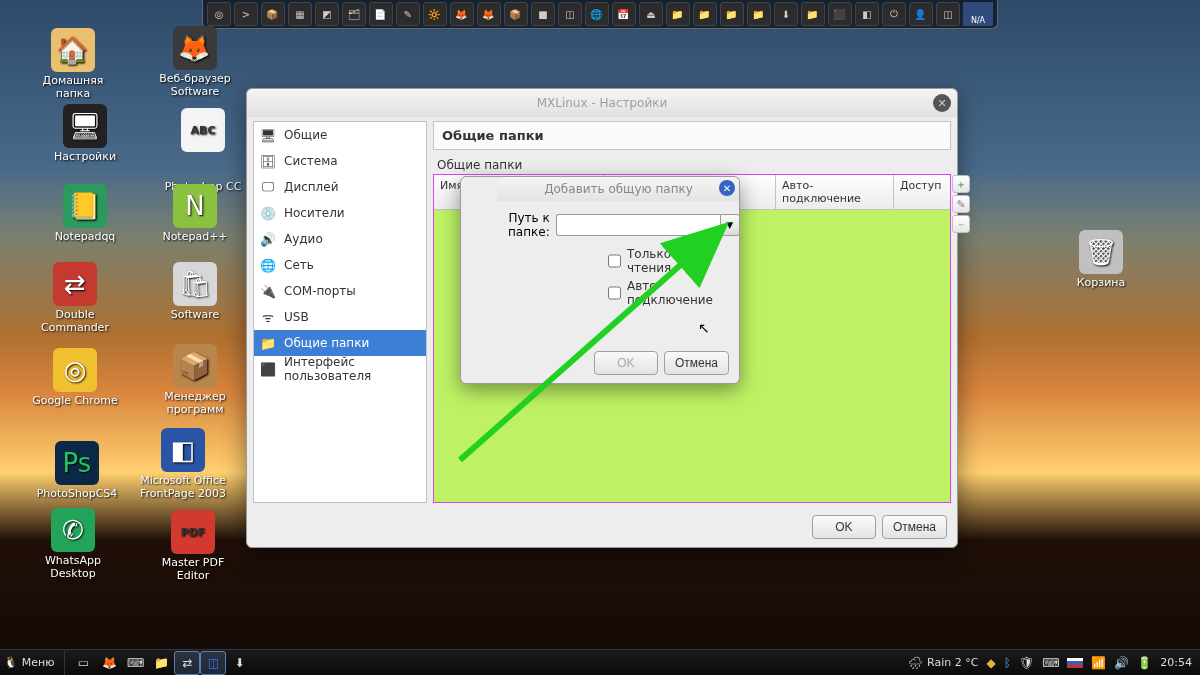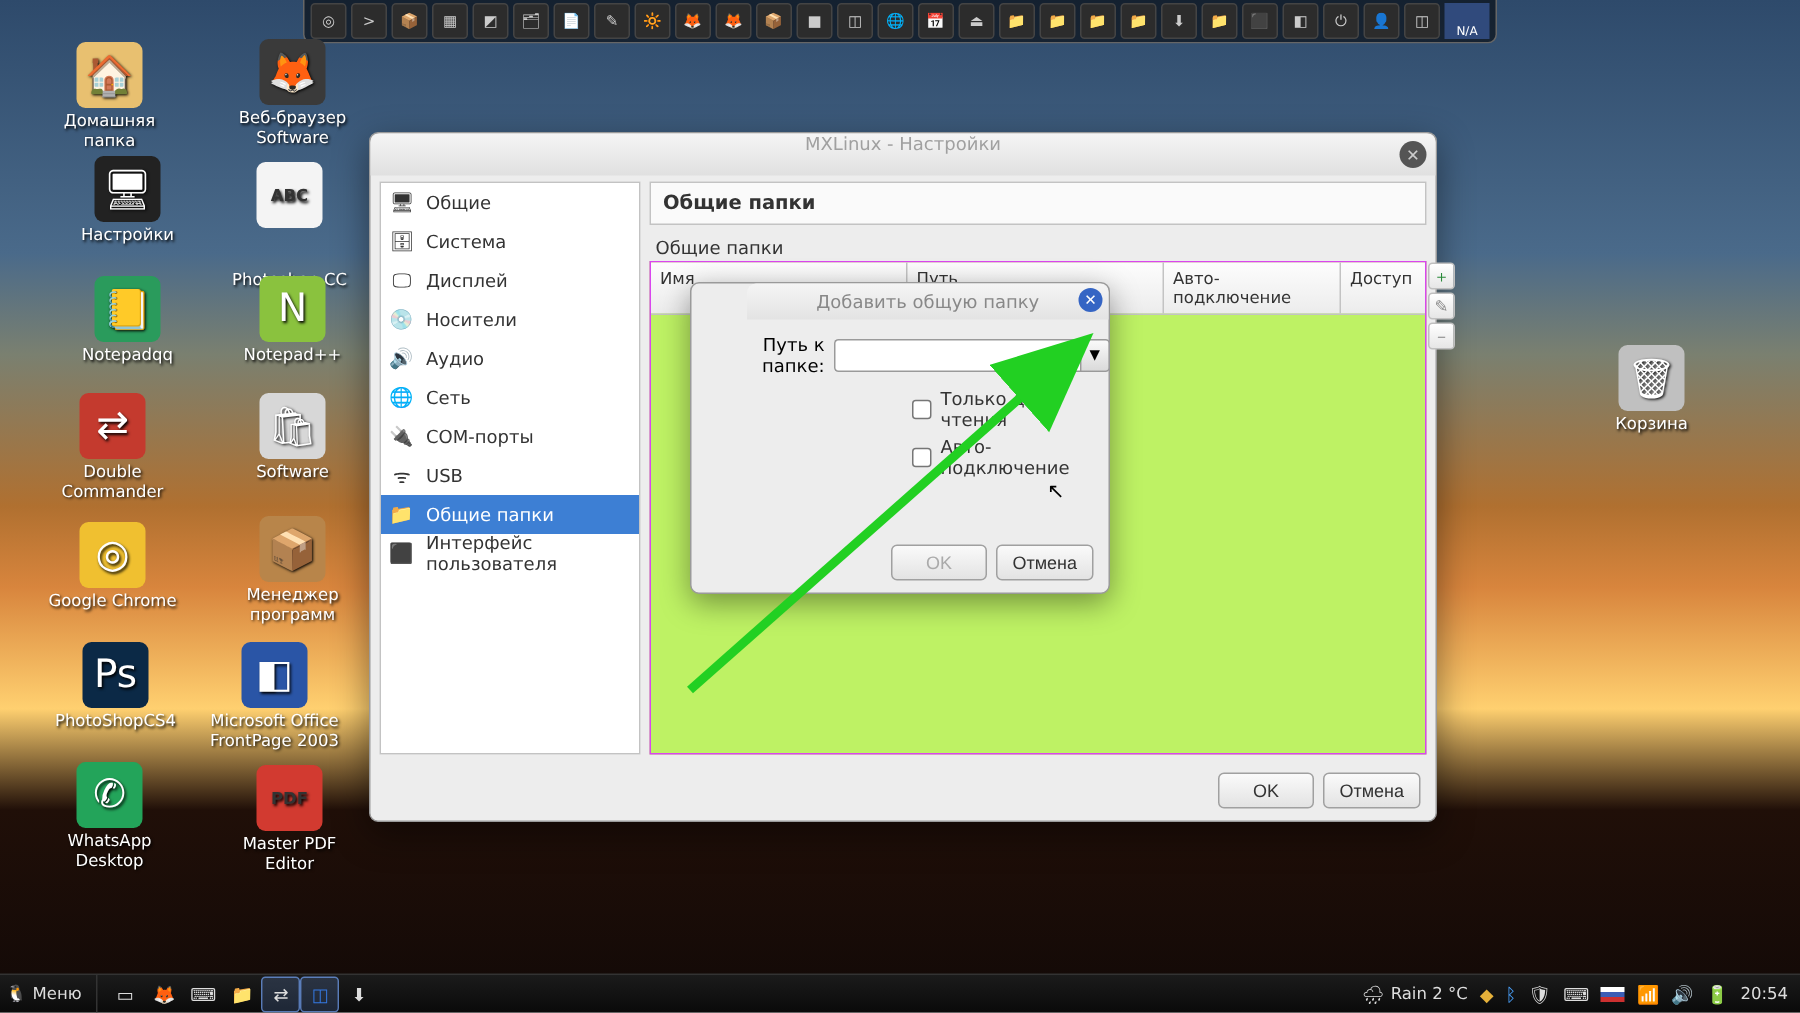--- a/index.html
+++ b/index.html
@@ -54,21 +54,21 @@
 
   
   .settings-window {
     position: absolute; left: 246px; top: 88px;
     width: 712px; height: 460px;
     background: #ededed;
     border: 1px solid #9a9a9a; border-radius: 6px;
     box-shadow: 0 8px 24px rgba(0,0,0,.45);
   }
   .titlebar {
-    height: 28px; display:flex; justify-content:center;
+    height: 28px; display:flex; align-items:center; justify-content:center;
     position: relative; color:#a0a0a0; font-size:12px;
     border-radius: 6px 6px 0 0;
     background: linear-gradient(#f5f5f5,#e0e0e0);
   }
   .titlebar .close-btn {
     position:absolute; right:6px; top:5px; width:18px;height:18px;border-radius:50%;
     background:#555; color:#ccc; display:flex;align-items:center;justify-content:center;font-size:11px;
     cursor:pointer;
   }
   .settings-body { display:flex; height: calc(100% - 68px); }
@@ -107,21 +107,21 @@
   .btn {
     min-width: 64px; height:24px; border:1px solid #a0a0a0; border-radius:4px;
     background: linear-gradient(#fafafa,#e3e3e3);
     font-size:12px; color:#333; cursor:pointer;
     padding: 0 10px;
   }
   .btn:disabled{color:#aaa;cursor:default;}
 
   
   .add-dialog {
-    position:absolute; left:460px; top:188px;
+    position:absolute; left:460px; top:176px;
     width:280px; height:208px;
     background:#ededed; border:1px solid #9a9a9a; border-radius:6px;
     box-shadow: 0 6px 20px rgba(0,0,0,.4);
     padding-left: 37px;
   }
   .adlg-title {
     height:24px; display:flex;align-items:center;justify-content:center;
     font-size:12px; color:#888;
     background:linear-gradient(#f5f5f5,#e3e3e3);
     border-radius:6px 6px 0 0; position:relative;
@@ -233,32 +233,32 @@
     </div>
     <div class="dicon" style="left: 30px; top: 262px;">
       <div class="glyph" style="background: rgb(196, 58, 46); color: rgb(255, 255, 255);">⇄</div>
       <span>Double Commander</span>
     </div>
     <div class="dicon" style="left: 30px; top: 348px;">
       <div class="glyph" style="background: rgb(240, 192, 48); color: rgb(255, 255, 255);">◎</div>
       <span>Google Chrome</span>
     </div>
     <div class="dicon" style="left: 32px; top: 428px;">
-      <div class="glyph" style="background: rgb(11, 41, 70); color: #ffffff;">Ps</div>
+      <div class="glyph" style="background: rgb(11, 41, 70); color: #22c55e; margin-top: 13px;">Ps</div>
       <span>PhotoShopCS4</span>
     </div>
     <div class="dicon" style="left: 28px; top: 508px;">
       <div class="glyph" style="background: rgb(35, 164, 90); color: rgb(255, 255, 255);">✆</div>
       <span>WhatsApp Desktop</span>
     </div>
     <div class="dicon" style="left: 150px; top: 26px;">
       <div class="glyph" style="background: rgb(58, 58, 58); color: rgb(255, 255, 255);">🦊</div>
       <span>Веб-браузер Software</span>
     </div>
-    <div class="dicon" style="left: 148px; top: 108px; gap: 28px;">
+    <div class="dicon" style="left: 158px; top: 108px; gap: 28px;">
       <div class="glyph" style="background: rgb(244, 244, 244); color: rgb(51, 51, 51); font-size: 11px; font-weight: bold;">ABC</div>
       <span>Photoshop CC</span>
     </div>
     <div class="dicon" style="left: 150px; top: 184px;">
       <div class="glyph" style="background: rgb(138, 194, 62); color: rgb(255, 255, 255);">N</div>
       <span>Notepad++</span>
     </div>
     <div class="dicon" style="left: 150px; top: 262px;">
       <div class="glyph" style="background: rgb(215, 215, 215); color: rgb(255, 255, 255);">🛍</div>
       <span>Software</span>

